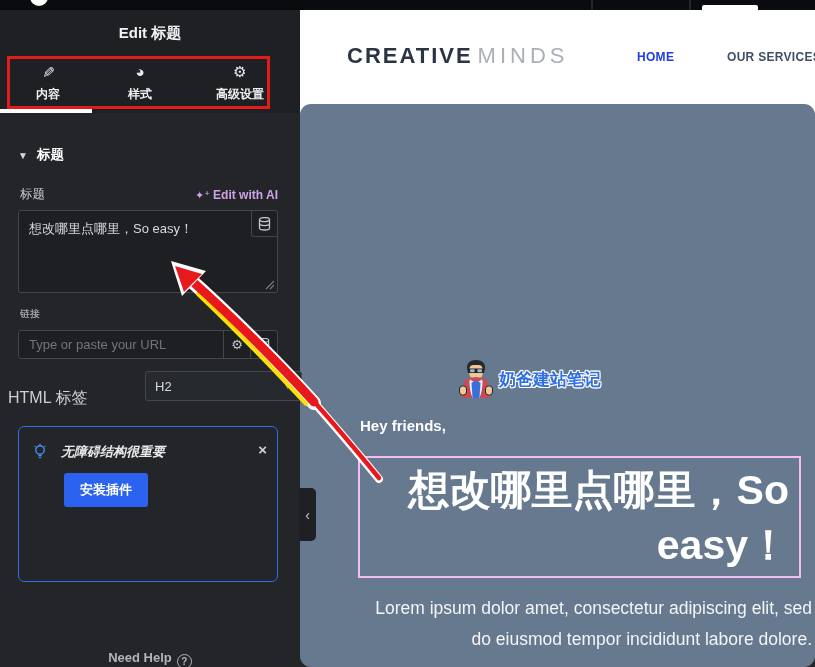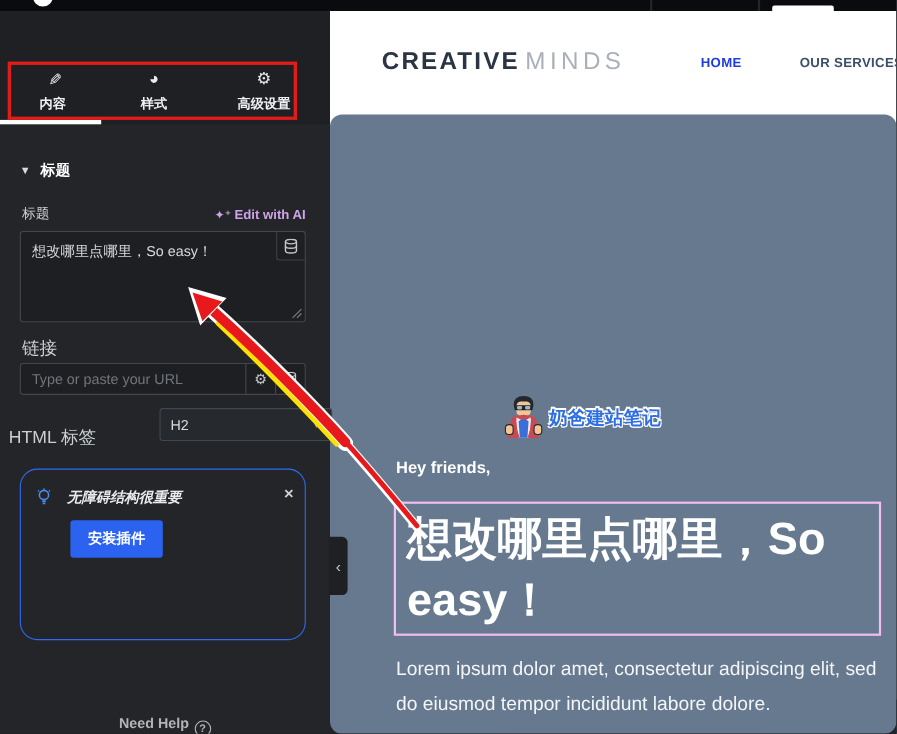--- a/index.html
+++ b/index.html
@@ -35,52 +35,52 @@
   .ai-link .spark { font-size:11px; margin-right:3px; }
 
   .textarea-wrap { position:absolute; left:18px; top:200px; width:260px; height:83px; }
   .textarea-wrap textarea { width:260px; height:83px; background:#1d1f23; border:1px solid #42474e; border-radius:3px;
       color:#d8dadd; font-size:13px; padding:9px 32px 8px 10px; resize:none; outline:none; line-height:1.45;
       font-family:"Liberation Sans","DejaVu Sans",sans-serif; }
   .dyn-btn { position:absolute; top:1px; right:1px; width:26px; height:26px; border-left:1px solid #42474e; border-bottom:1px solid #42474e;
       border-radius:0 3px 0 3px; display:flex; align-items:center; justify-content:center; cursor:pointer; }
   .resize-grip { position:absolute; right:3px; bottom:3px; width:10px; height:10px; opacity:.8; }
 
-  .link-label { position:absolute; left:20px; top:297px; color:#ccd0d3; font-size:16px; }
+  .link-label { position:absolute; left:20px; top:297px; color:#ccd0d3; font-size:10px; }
   .url-row { position:absolute; left:18px; top:320px; width:260px; height:29px; border:1px solid #42474e; border-radius:3px;
       display:flex; background:#1d1f23; }
   .url-row input { flex:1; min-width:0; background:transparent; border:none; outline:none; color:#d8dadd; font-size:13px; padding:0 10px;
       font-family:Liberation Sans, sans-serif; }
   .url-row input::placeholder { color:#71767c; }
   .icon-btn { width:27px; border-left:1px solid #42474e; display:flex; align-items:center; justify-content:center;
       color:#c3c7cb; font-size:13px; cursor:pointer; }
 
   .htmltag-label { position:absolute; left:8px; top:378px; color:#ccd0d3; font-size:16px; }
   .select-box { position:absolute; left:145px; top:361px; width:157px; height:30px; background:#26292e; border:1px solid #42474e;
       border-radius:3px; color:#d8dadd; font-size:13px; display:flex; align-items:center; justify-content:space-between;
       padding:0 9px; cursor:pointer; }
   .select-box .sel-caret { font-size:9px; color:#8a8f95; }
 
-  .notice { position:absolute; left:18px; top:416px; width:260px; height:156px; border:1px solid #2f6bf0; border-radius:16px; }
+  .notice { position:absolute; left:18px; top:416px; width:260px; height:156px; border:1px solid #2f6bf0; border-radius:6px; }
   .notice-head { display:flex; align-items:flex-start; padding:16px 10px 0 13px; }
   .notice-title { flex:1; margin-left:13px; color:#e9eaec; font-size:13px; font-weight:bold; font-style:italic; }
   .notice-close { color:#ced1d4; font-size:15px; line-height:14px; cursor:pointer; font-weight:bold; }
   .notice-body { margin:8px 12px 0 45px; width:202px; color:#bfc3c9; font-size:12.5px; font-style:italic; line-height:1.55; }
   .notice-btn { margin:12px 0 0 45px; background:#2b63f0; color:#fff; border:none; border-radius:3px; font-size:13px; font-weight:bold;
       padding:8px 16px; cursor:pointer; font-family:"Liberation Sans","DejaVu Sans",sans-serif; }
 
   .need-help { position:absolute; left:0; top:640px; width:300px; text-align:center; color:#b2b5b8; font-size:13px; font-weight:bold; cursor:pointer; }
   .q-circle { display:inline-flex; width:15px; height:15px; border:1.5px solid #b2b5b8; border-radius:50%; align-items:center;
       justify-content:center; font-size:10px; margin-left:5px; vertical-align:-3px; font-weight:bold; }
 
   .collapse-handle { position:absolute; left:299px; top:488px; width:17px; height:53px; background:#1e2023; border-radius:0 5px 5px 0;
       z-index:12; display:flex; align-items:center; justify-content:center; color:#c9ccce; font-size:14px; cursor:pointer; }
 
   
-  .preview { position:absolute; left:300px; top:10px; width:515px; height:626px; background:#ffffff; }
+  .preview { position:absolute; left:300px; top:10px; width:515px; height:626px; background:#ffffff;text-align:right; }
   .site-logo { position:absolute; left:47px; top:33px; font-size:22px; white-space:nowrap; cursor:pointer; }
   .logo-bold { font-weight:800; color:#2a3442; letter-spacing:2px; }
   .logo-light { font-weight:400; color:#a9b0b8; letter-spacing:4px; margin-left:5px; }
   .nav-item { position:absolute; top:40px; font-size:12px; font-weight:bold; letter-spacing:.3px; cursor:pointer; white-space:nowrap; }
   .nav-home { left:337px; color:#1f3de0; }
   .nav-services { left:427px; color:#3d5068; }
 
   .hero { position:absolute; left:0; top:94px; width:515px; height:563px; background:#66798f; overflow:hidden;border-radius:11px; }
   .watermark { position:absolute; left:157px; top:255px; display:flex; align-items:center; }
   .wm-text { margin-left:4px; font-size:17px; font-weight:bold; color:#2f6fe4;
@@ -100,20 +100,21 @@
 
   <div class="topbar">
     <div class="logo-circle"></div>
     <div class="topbar-sep" style="left:591px"></div>
     <div class="topbar-sep" style="left:689px"></div>
     <div class="pub-btn"></div>
   </div>
 
   <div class="panel">
     <div class="panel-top">
+      <div class="panel-title">Edit 标题</div>
 
       <div class="tab tab1">
         <span class="t-icon"><span class="pencil">✎</span></span>
         <span class="t-label">内容</span>
       </div>
       <div class="tab tab2">
         <span class="t-icon">◕</span>
         <span class="t-label">样式</span>
       </div>
       <div class="tab tab3">

